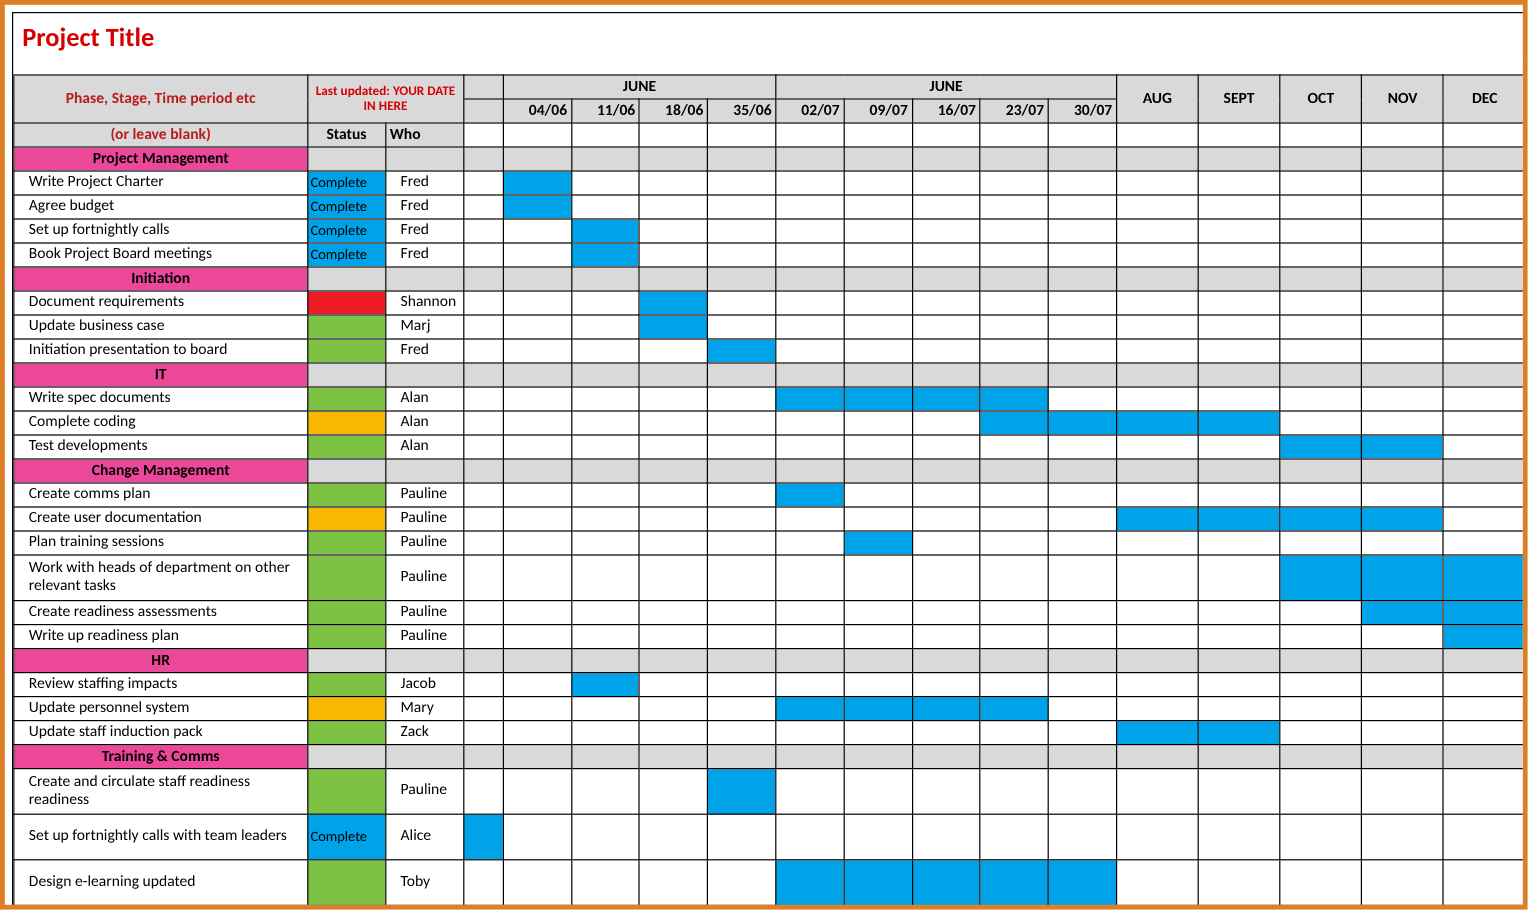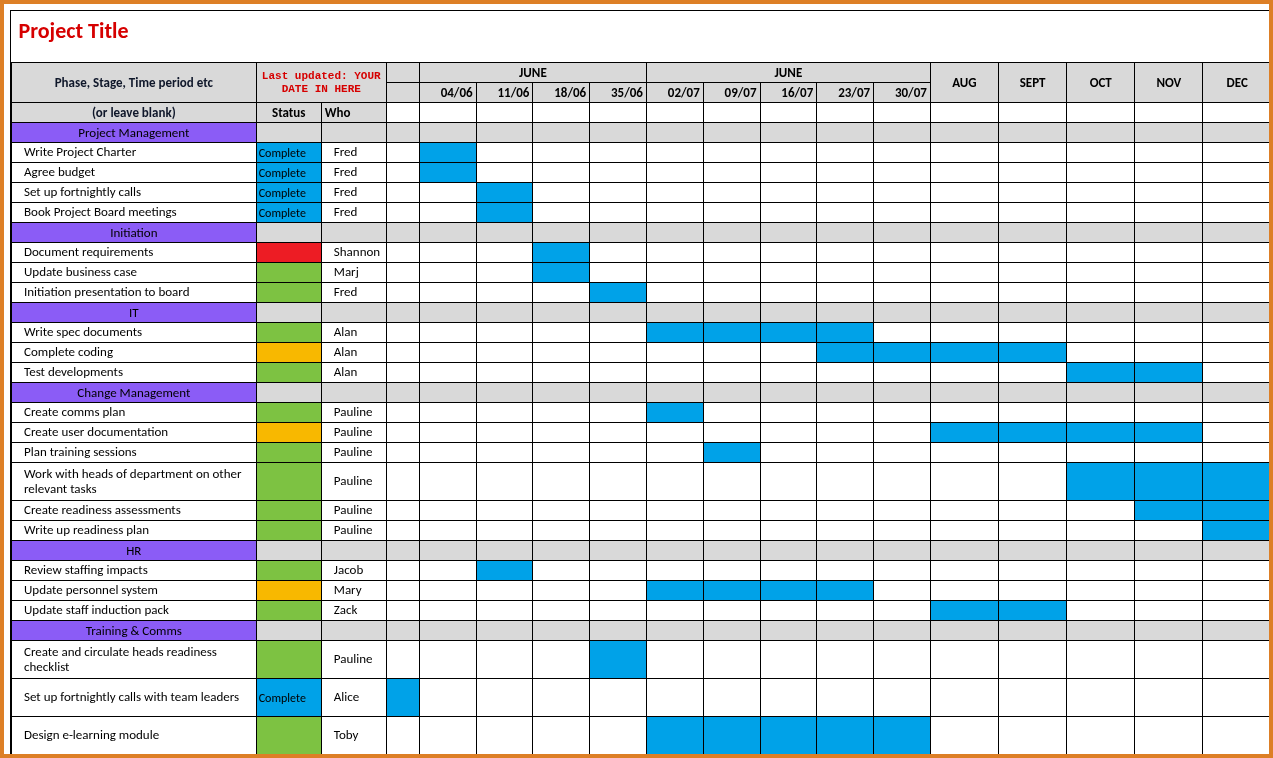--- a/index.html
+++ b/index.html
@@ -37,25 +37,25 @@
   }
   td, th {
     border: 1px solid #000;
     padding: 2px 3px;
     height: 20px;
     vertical-align: middle;
     overflow: hidden;
     white-space: nowrap;
   }
   .hdr-grey { background: #d9d9d9; }
-  .hdr-red { color: #0f172a; font-weight: bold; text-align: center; }
-  .hdr-red-small { color: #d60000; font-weight: bold; text-align: center; font-size: 11px; line-height: 1.1; white-space: normal; font-family: Liberation Mono, monospace; }
+  .hdr-red { color: #b91c1c; font-weight: bold; text-align: center; }
+  .hdr-red-small { color: #d60000; font-weight: bold; text-align: center; font-size: 11px; line-height: 1.1; white-space: normal; }
   .center { text-align: center; font-weight: bold; }
   .right { text-align: right; font-weight: bold; }
-  .section-head { background: #8b5cf6; font-weight: normal; text-align: center; }
+  .section-head { background: #ec4899; font-weight: bold; text-align: center; }
   .task-cell { text-align: left; padding-left: 12px; white-space: normal; line-height: 1.15; }
   .who-cell { text-align: left; padding-left: 12px; white-space: normal; line-height: 1.1; }
   .status-complete { background: #00a2e8; color: #000000; font-size: 12px; padding-left: 2px; }
   .status-green { background: #7dc242; }
   .status-amber { background: #f8b800; }
   .status-red { background: #ed1c24; }
   .bar { background: #00a2e8; }
   .col1 { width: 237px; }
   .col-status { width: 63px; }
   .col-who { width: 63px; }
@@ -670,21 +670,21 @@
             <td class="hdr-grey"></td>
             <td class="hdr-grey"></td>
             <td class="hdr-grey"></td>
             <td class="hdr-grey"></td>
             <td class="hdr-grey"></td>
             <td class="hdr-grey"></td>
             <td class="hdr-grey"></td>
           </tr>
 
 <tr>
-            <td class="task-cell tall">Create and circulate heads readiness checklist</td>
+            <td class="task-cell tall">Create and circulate staff readiness readiness</td>
             <td class="status-green"></td>
             <td class="who-cell">Pauline</td>
             <td></td>
             <td></td>
             <td></td>
             <td></td>
             <td class="bar"></td>
             <td></td>
             <td></td>
             <td></td>
@@ -712,21 +712,21 @@
             <td></td>
             <td></td>
             <td></td>
             <td></td>
             <td></td>
             <td></td>
             <td></td>
           </tr>
 
 <tr>
-            <td class="task-cell tall">Design e-learning module</td>
+            <td class="task-cell tall">Design e-learning updated</td>
             <td class="status-green"></td>
             <td class="who-cell">Toby</td>
             <td></td>
             <td></td>
             <td></td>
             <td></td>
             <td></td>
             <td class="bar"></td>
             <td class="bar"></td>
             <td class="bar"></td>

